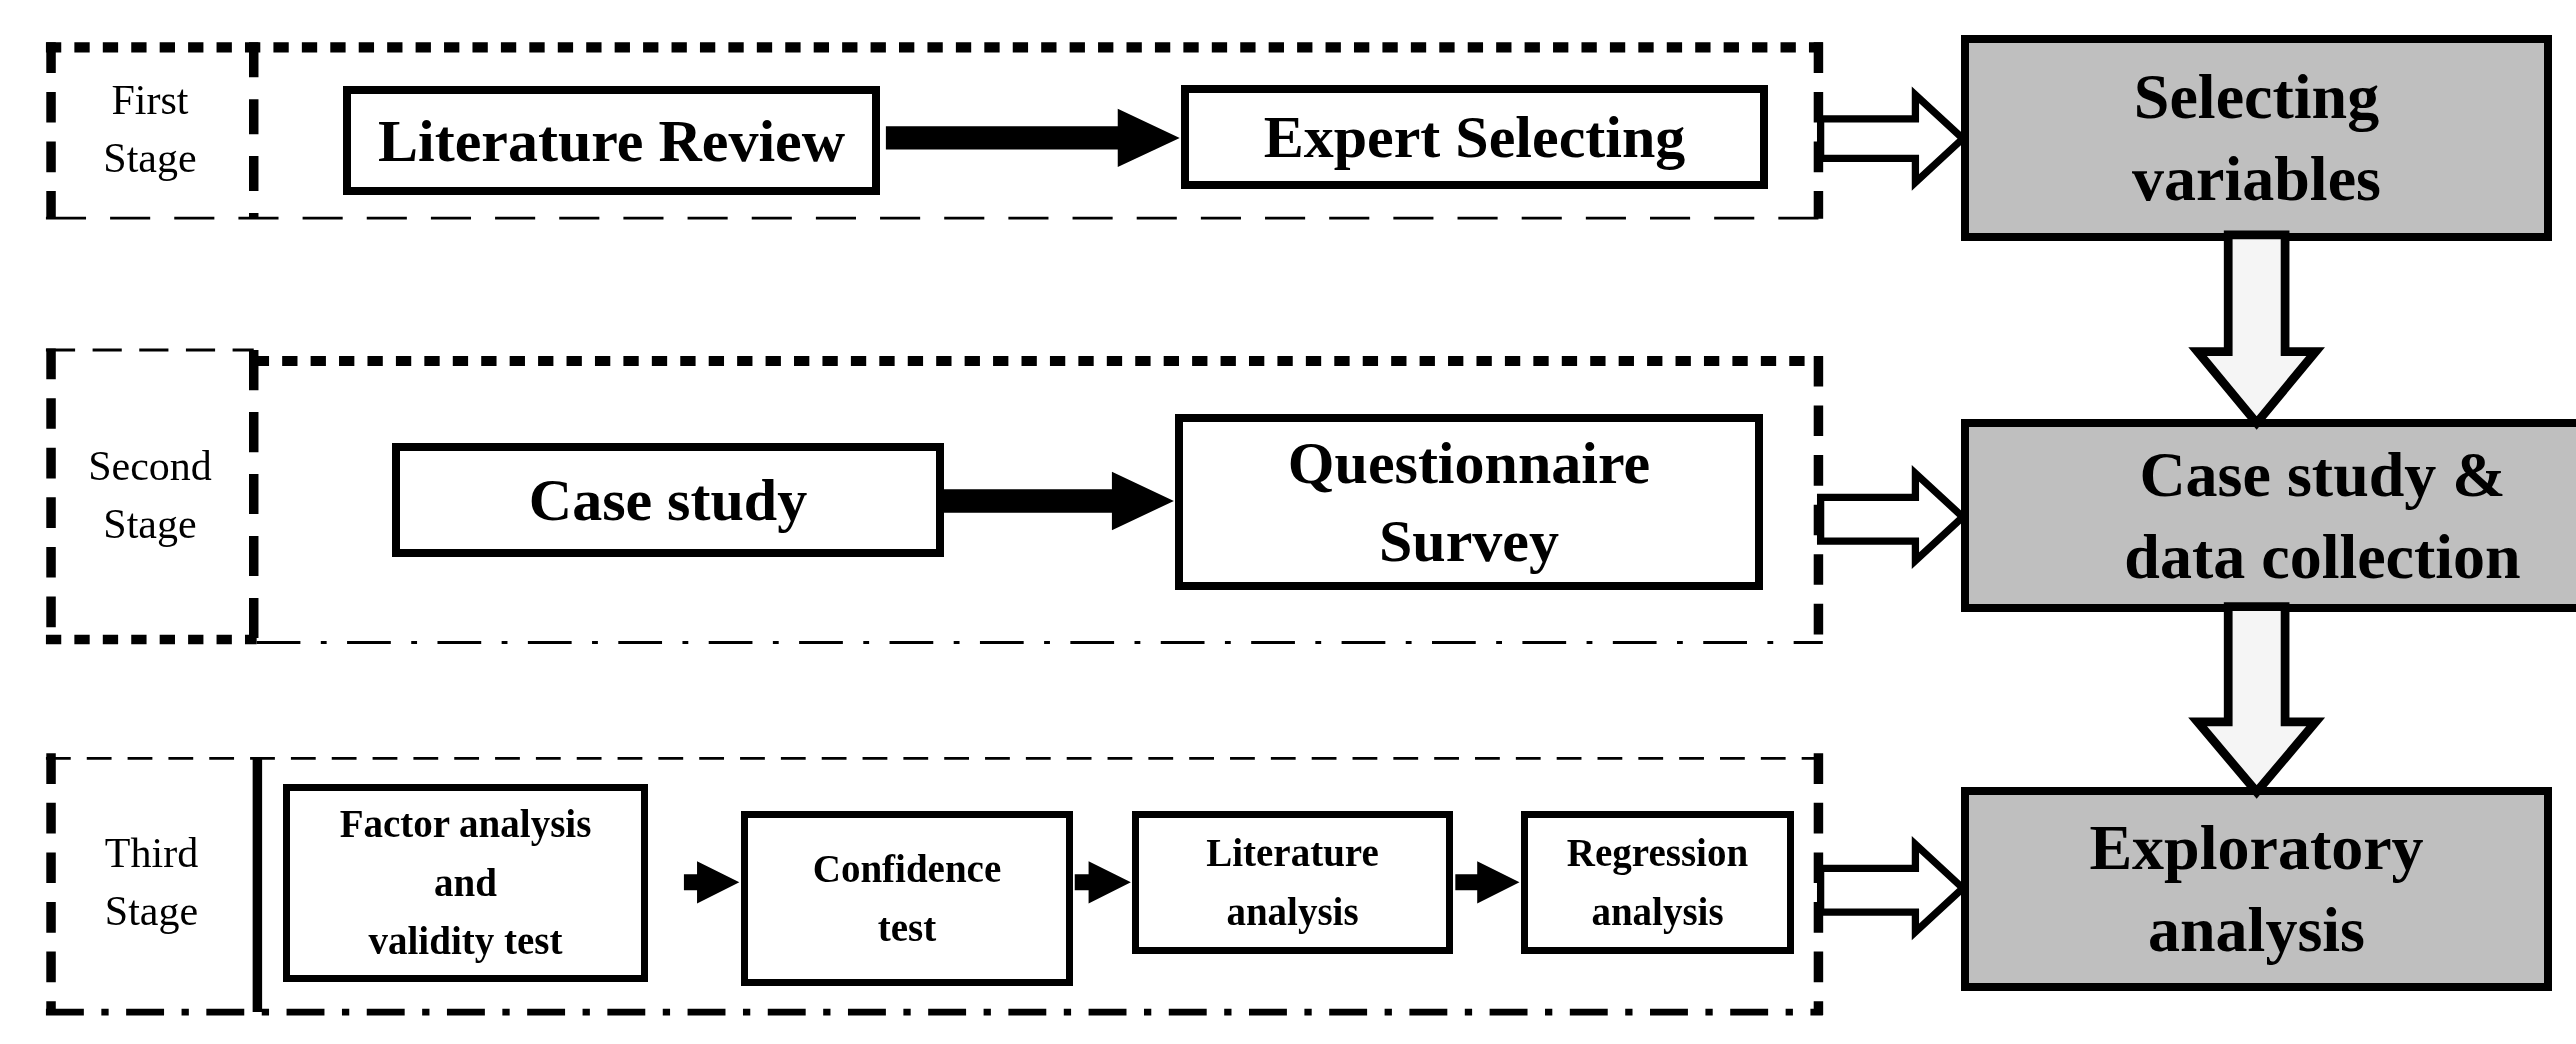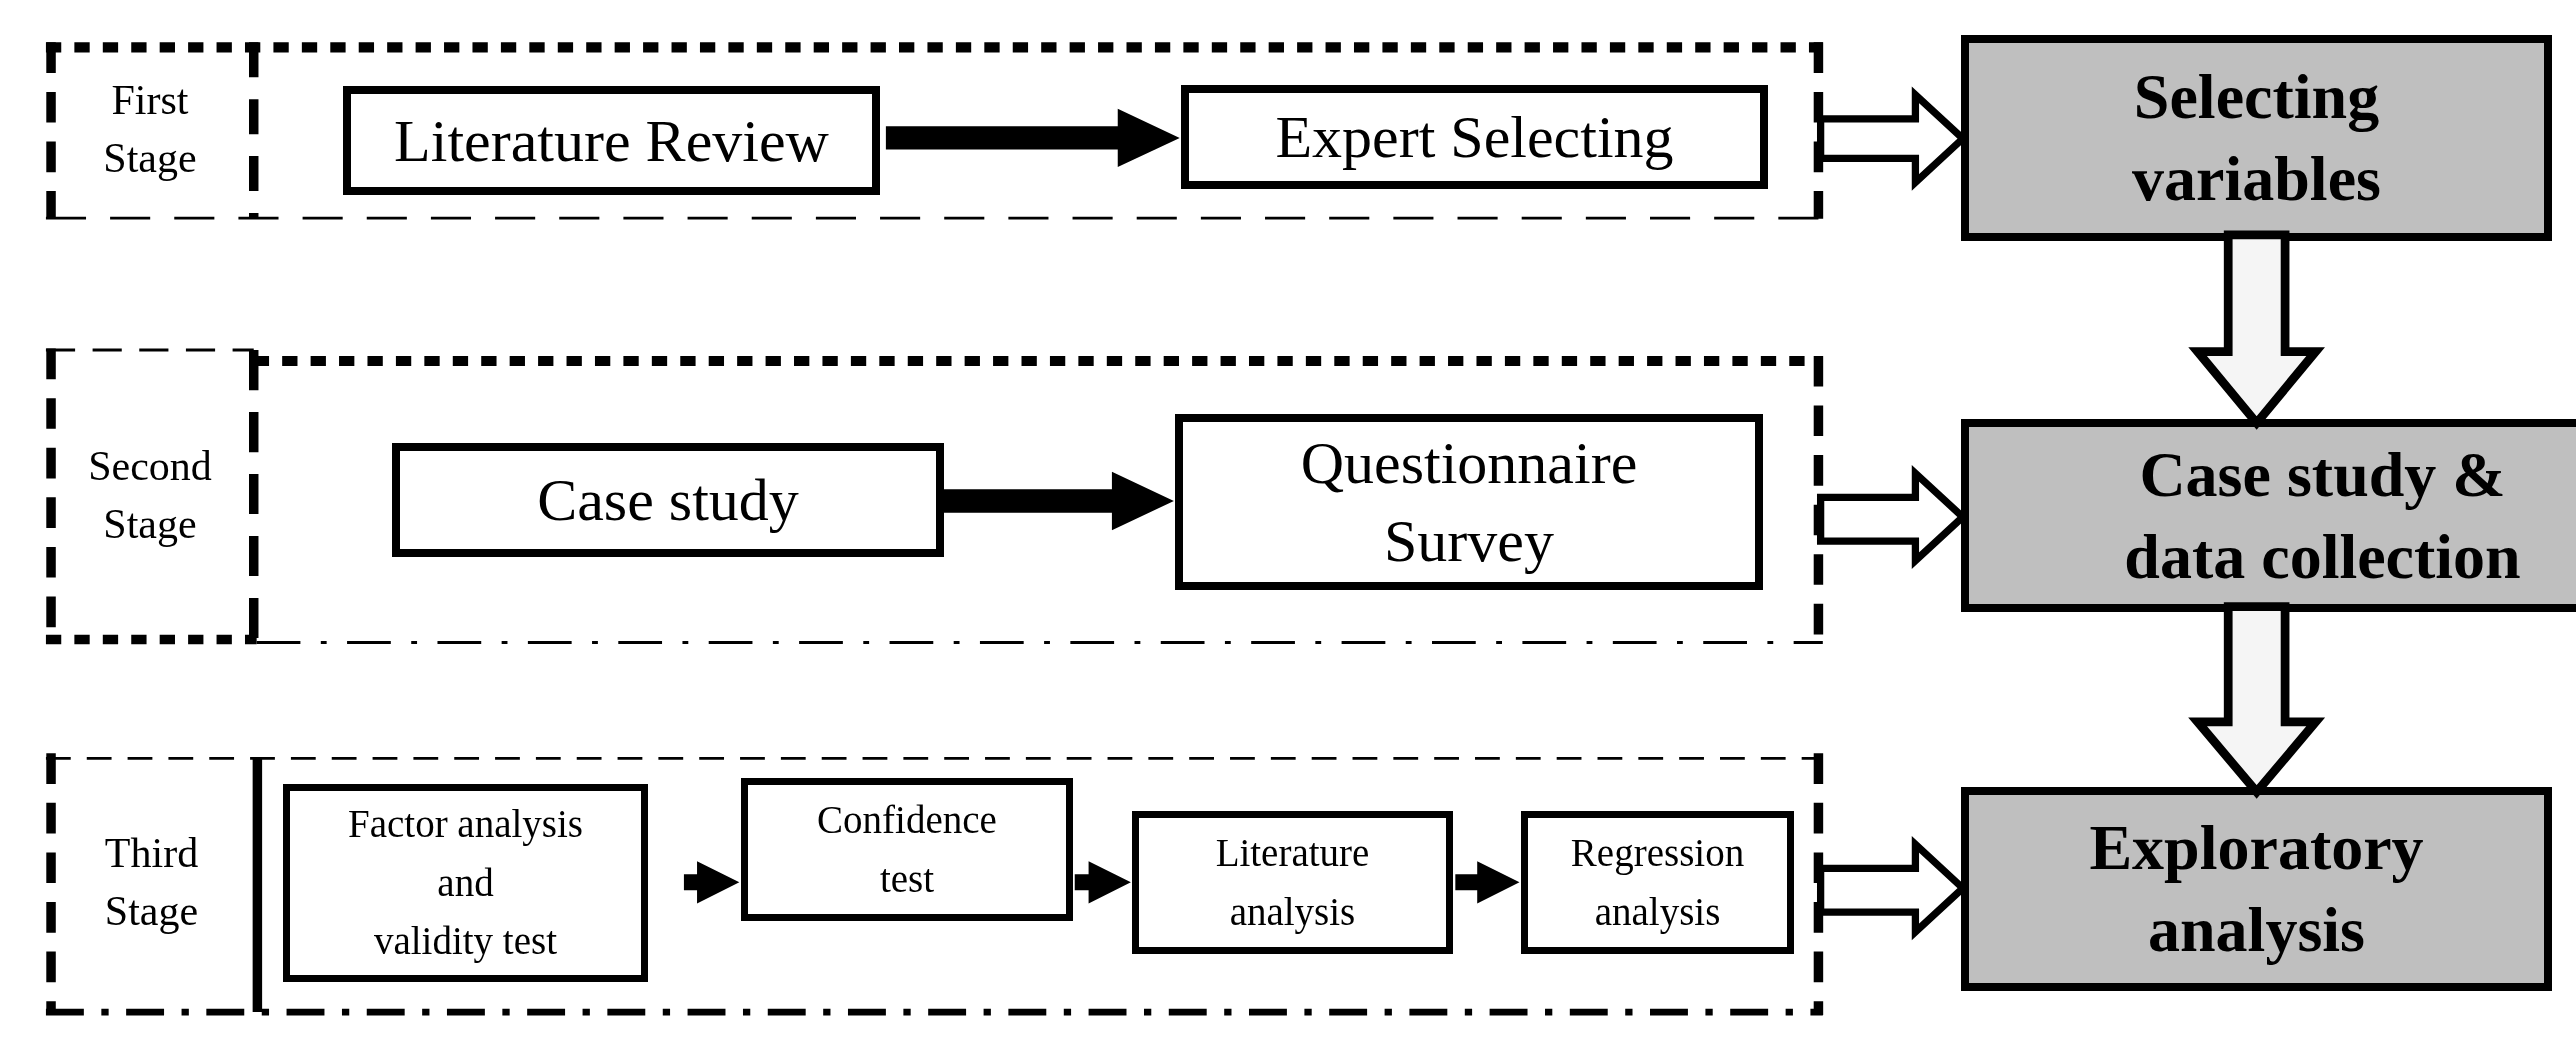--- a/index.html
+++ b/index.html
@@ -20,21 +20,21 @@
     position:absolute;
     display:flex;align-items:center;justify-content:center;
     text-align:center;
     font-size:42px;line-height:1.38;color:#000;
     white-space:pre-line;
   }
   .pbox{
     position:absolute;box-sizing:border-box;
     background:#ffffff;border:8.7px solid #000;
     display:flex;align-items:center;justify-content:center;
-    text-align:center;font-weight:normal;color:#000;
+    text-align:center;font-weight:bold;color:#000;
     font-size:60px;line-height:1.3;
   }
   .pbox.small{border-width:7.3px;font-size:39px;line-height:1.5;}
   .obox{
     position:absolute;box-sizing:border-box;
     background:var(--outcome-fill);border:8.7px solid #000;
     display:flex;align-items:center;justify-content:center;
     text-align:center;font-weight:bold;color:#000;
     font-size:64px;line-height:1.28;
   }
@@ -110,21 +110,21 @@
   <div class="pbox" style="left:1175px;top:414px;width:588px;height:176px;">
     <span>Questionnaire
 Survey</span>
   </div>
 
   <div class="pbox small" style="left:283px;top:784px;width:365px;height:198px;">
     <span>Factor analysis
 and
 validity test</span>
   </div>
-  <div class="pbox small" style="left:741px;top:778px;width:332px;height:143px;">
+  <div class="pbox small" style="left:741px;top:811px;width:332px;height:175px;">
     <span>Confidence
 test</span>
   </div>
   <div class="pbox small" style="left:1132px;top:811px;width:321px;height:143px;">
     <span>Literature
 analysis</span>
   </div>
   <div class="pbox small" style="left:1521px;top:811px;width:273px;height:143px;">
     <span>Regression
 analysis</span>

